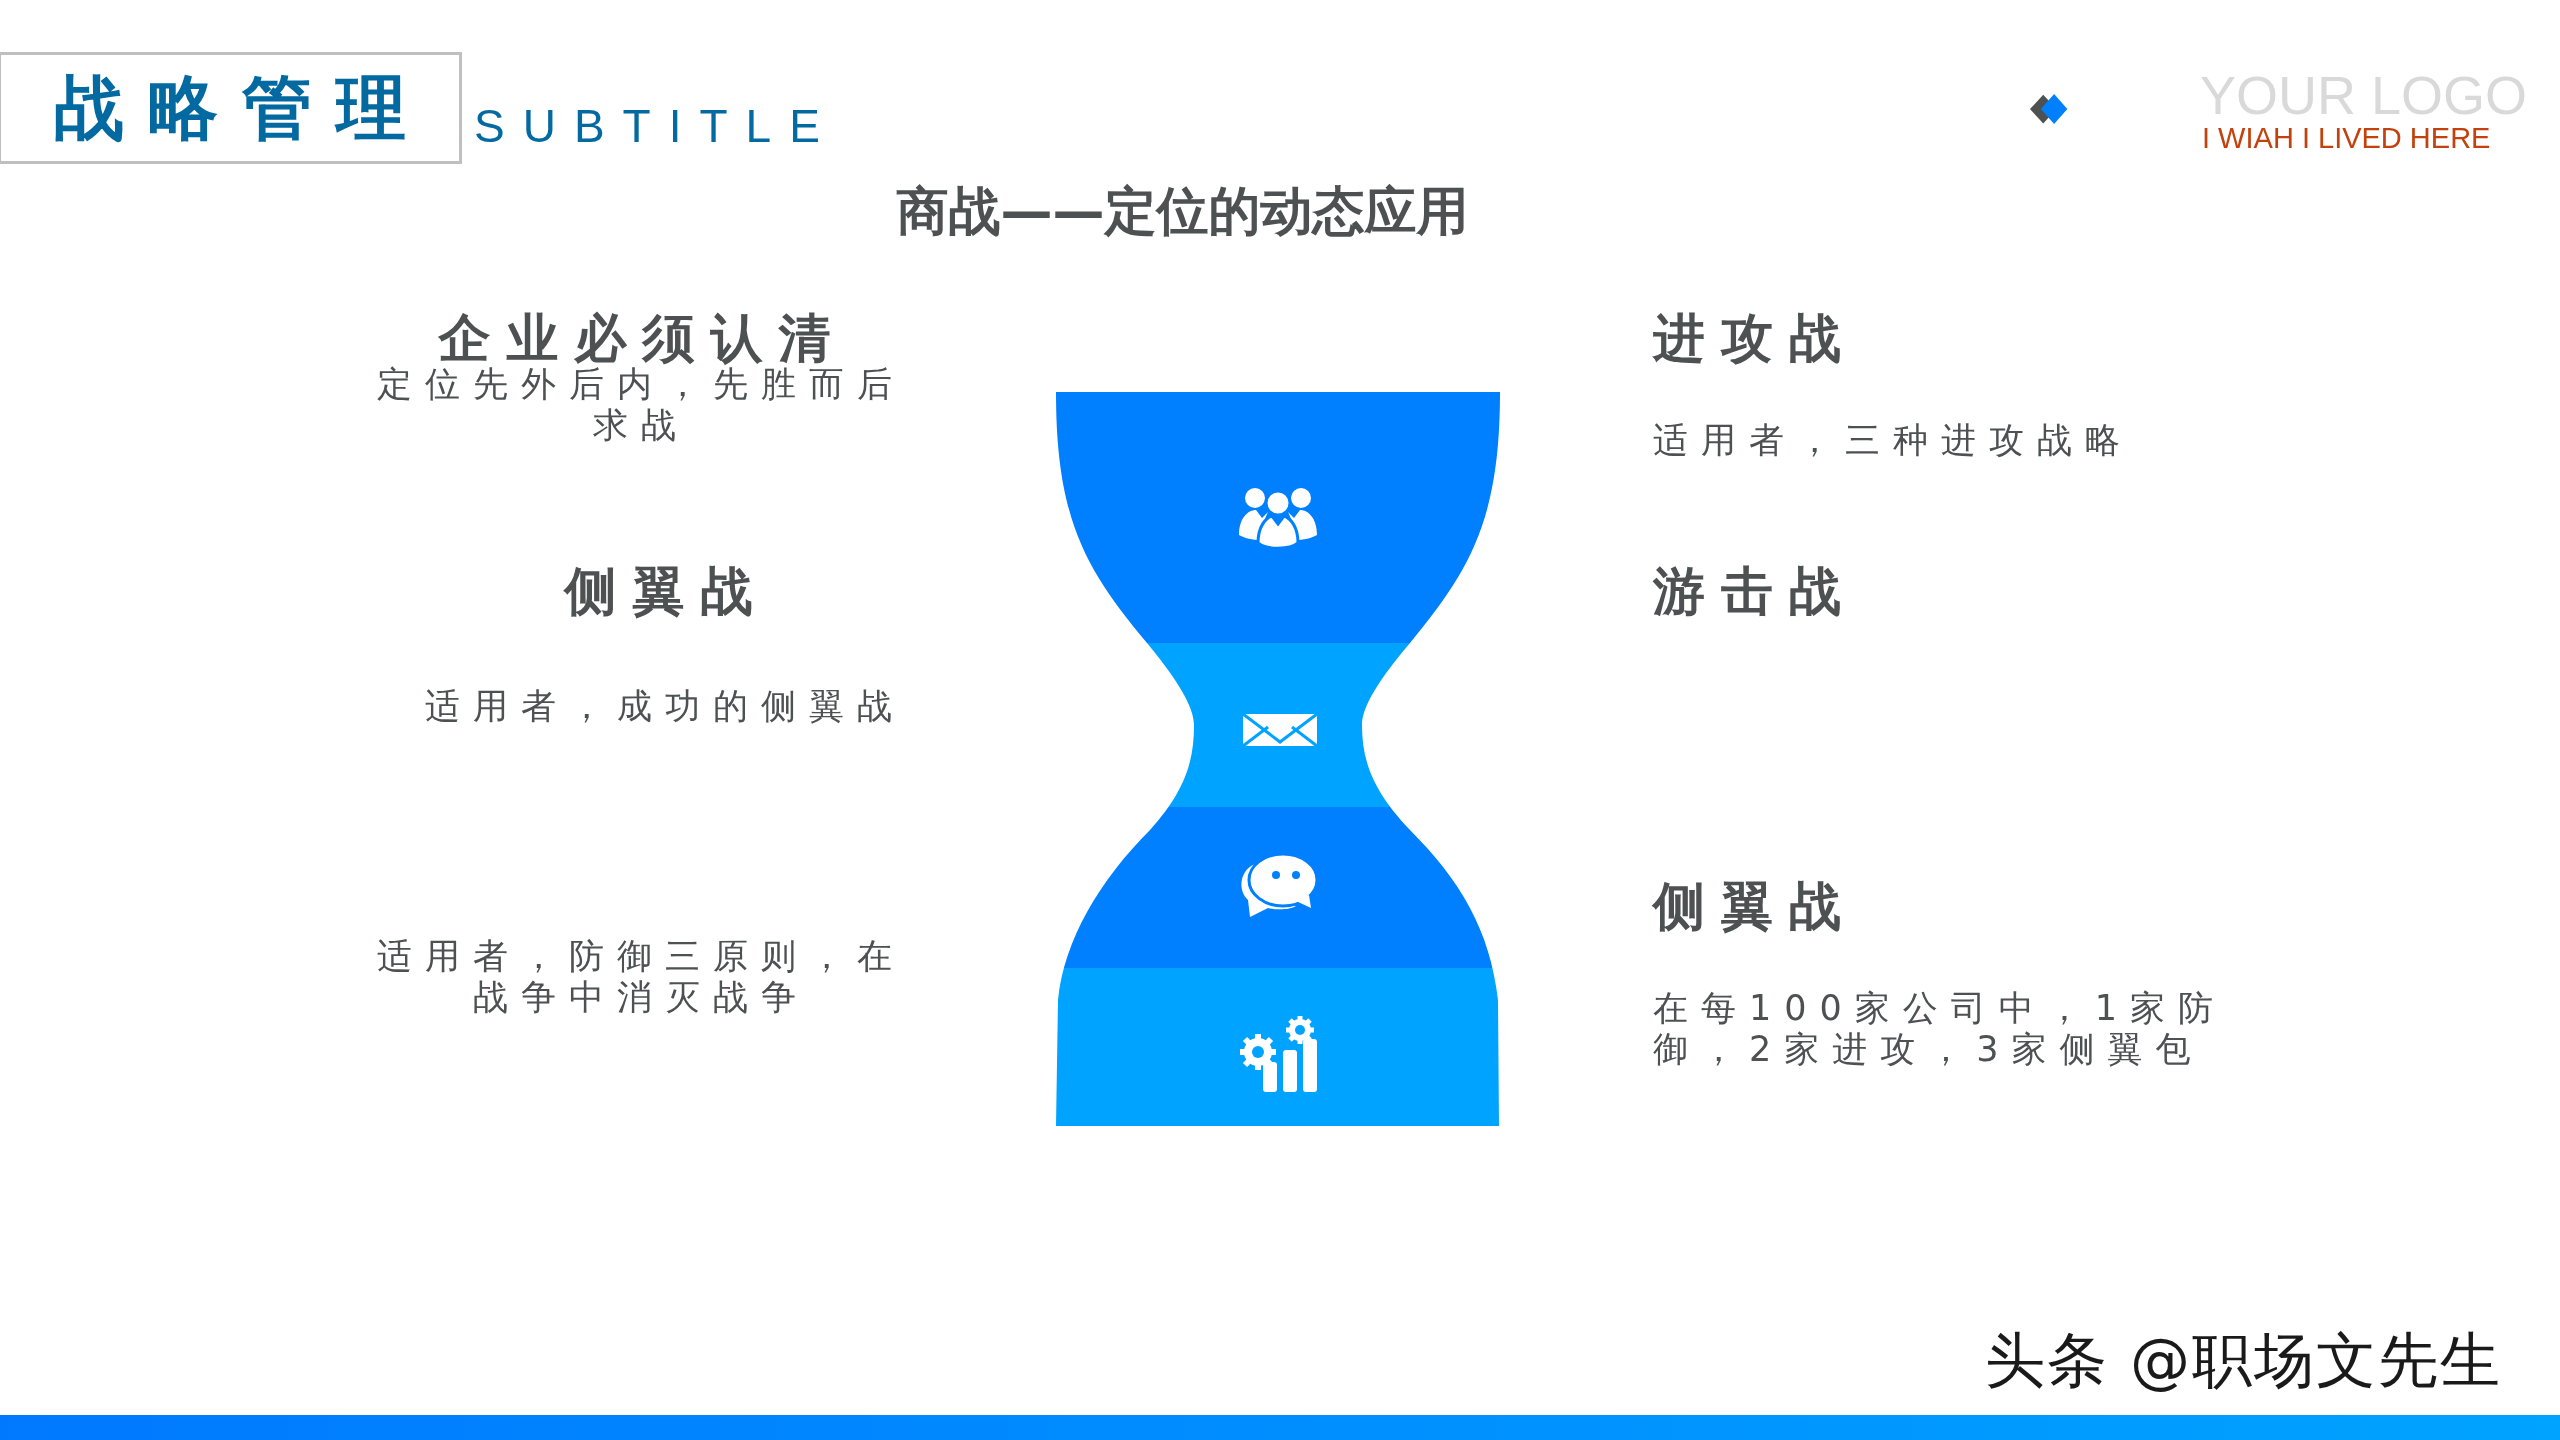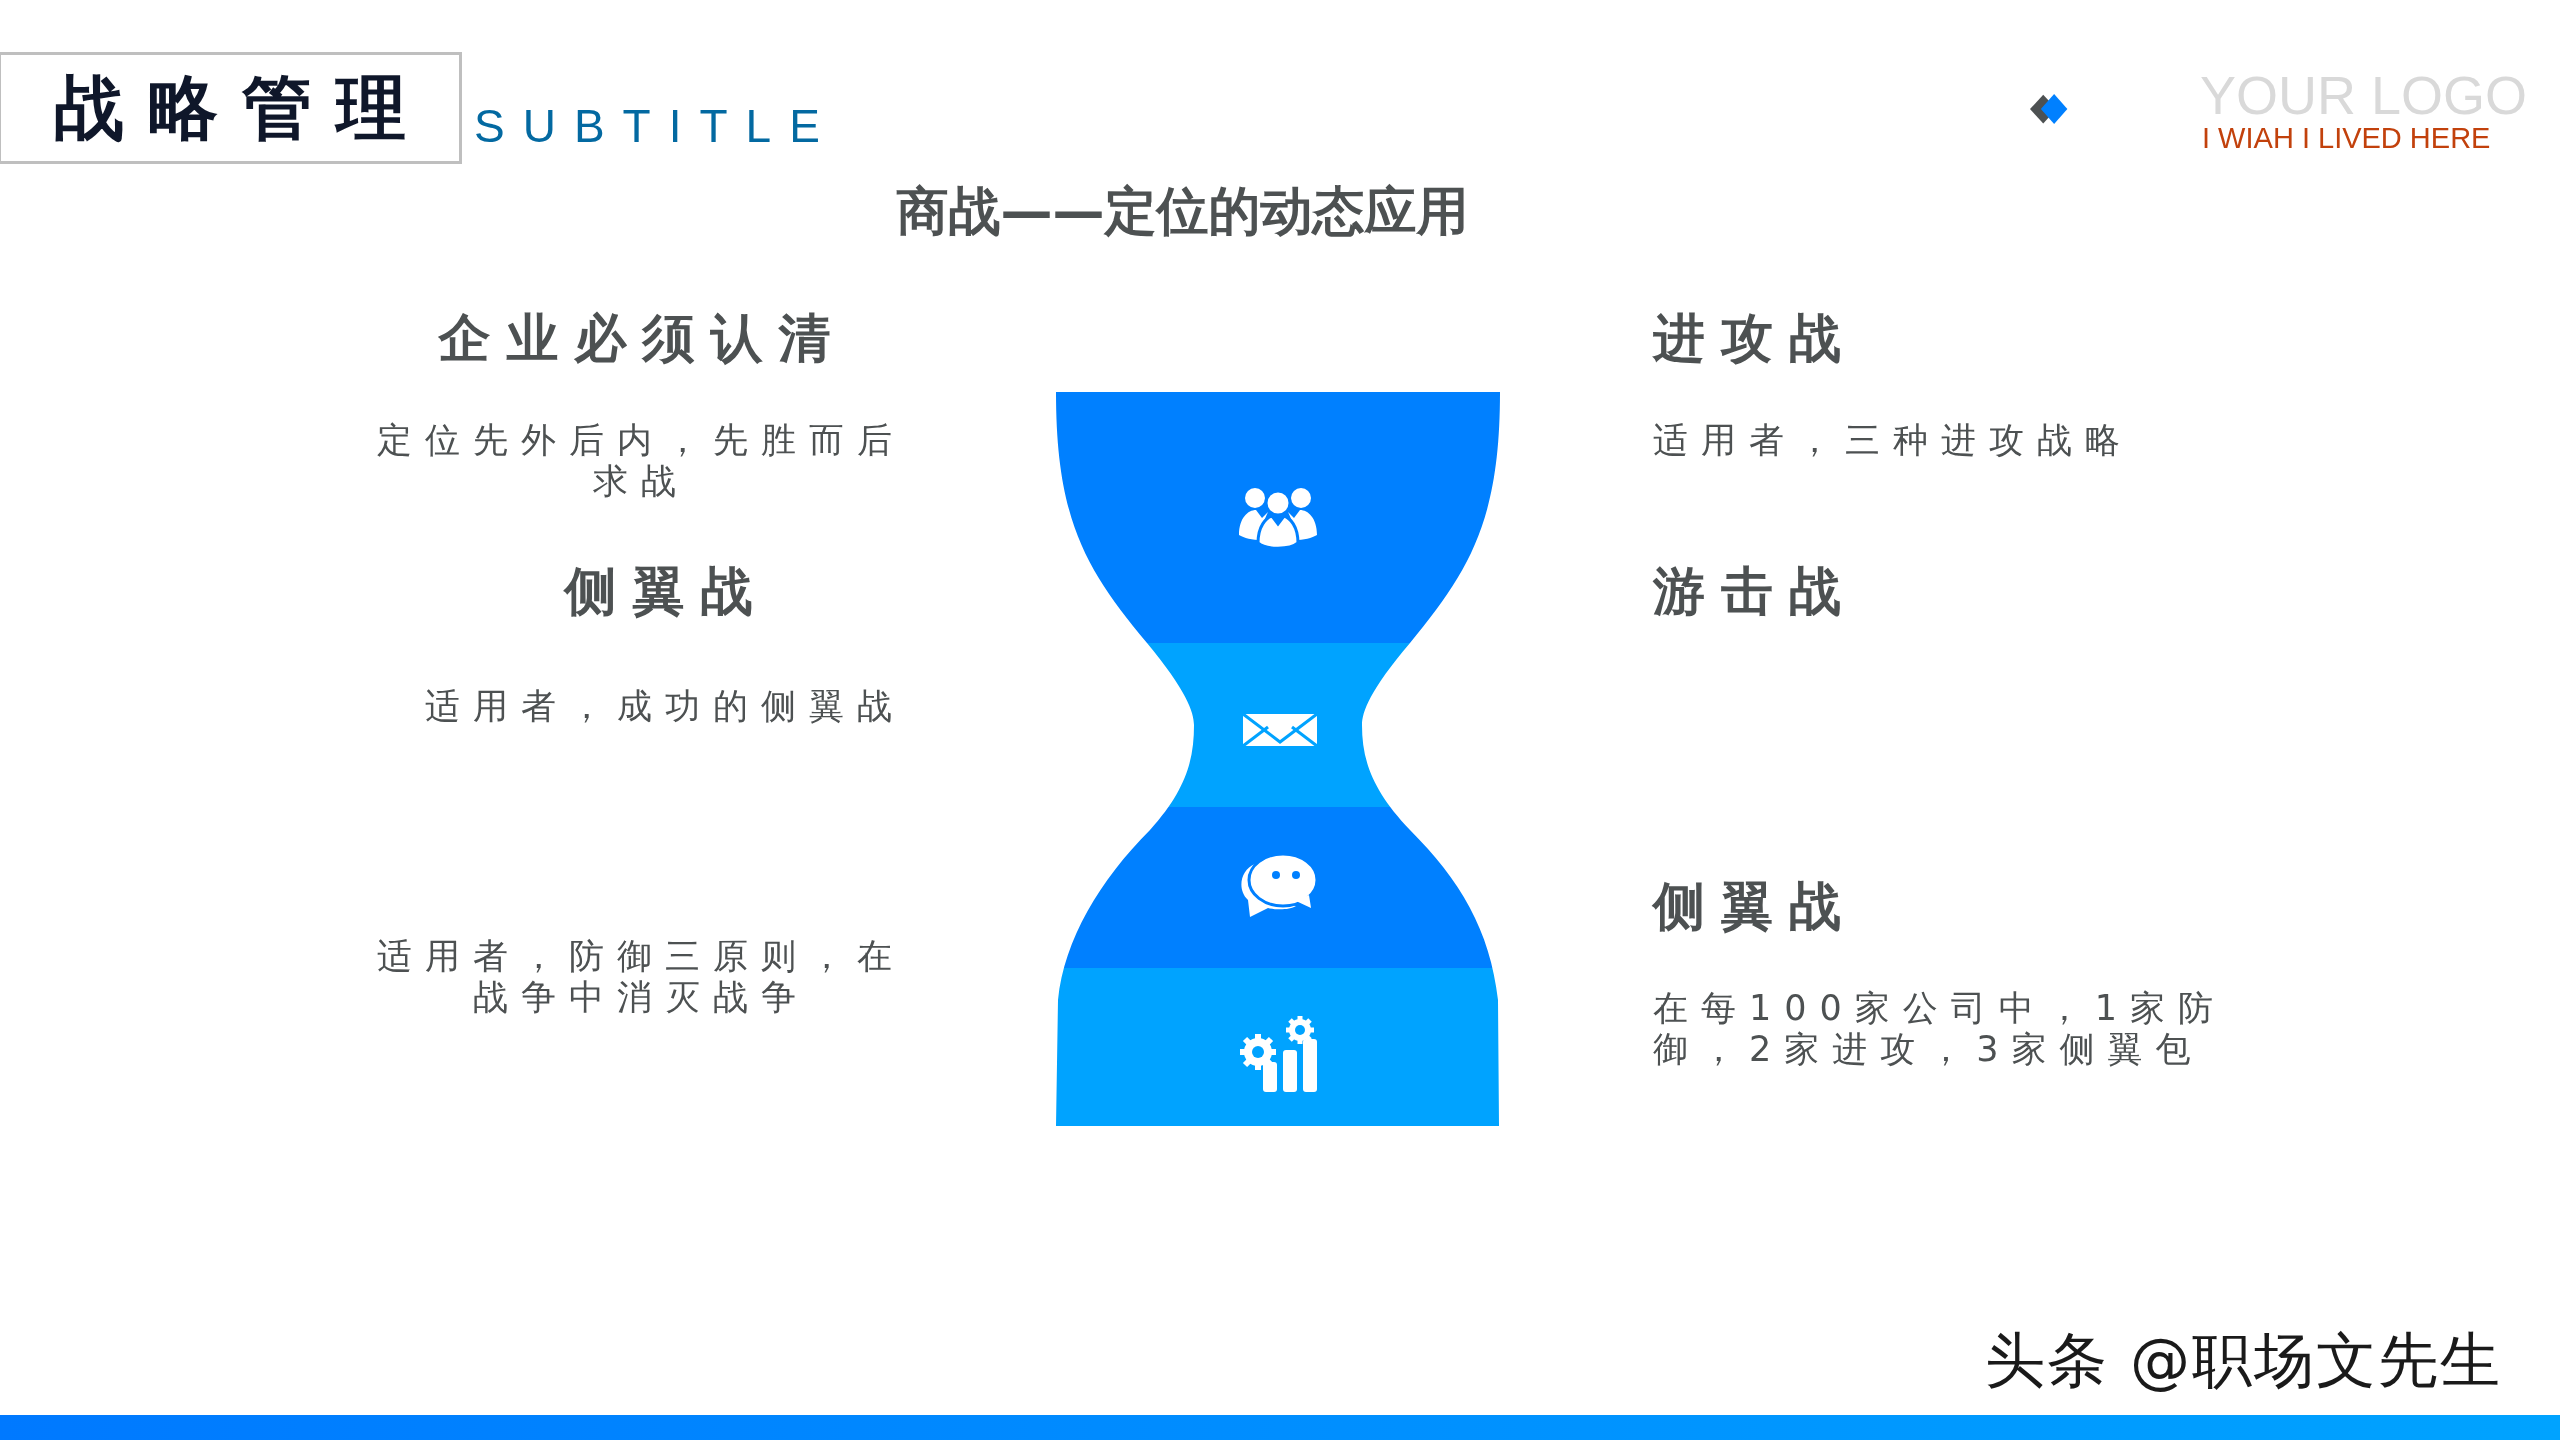--- a/index.html
+++ b/index.html
@@ -10,21 +10,21 @@
     color:#4d5152;
   }
   .abs { position:absolute; }
   
   .title-box {
     left:-2px; top:52px; width:464px; height:112px;
     border:3px solid #bfbfbf; box-sizing:border-box;
     display:flex; align-items:center; justify-content:center;
   }
   .title-text {
-    font-size:70px; font-weight:bold; letter-spacing:24px; color:#0f172a;
+    font-size:70px; font-weight:bold; letter-spacing:24px; color:#0369a1;
     padding-left:24px; line-height:1;
   }
   .subtitle {
     left:474px; top:103px; font-size:46px; letter-spacing:18px; color:#0369a1;
     font-family:"Liberation Sans", sans-serif; line-height:1;
   }
   .logo { left:2030px; top:55px; width:510px; height:110px; }
   .logo-text { left:2200px; top:68px; font-family:"Liberation Sans", sans-serif; color:#d9d9d9; font-size:54px; line-height:1; }
   .logo-sub { left:2202px; top:124px; font-family:"Liberation Sans", sans-serif; color:#c2410c; font-size:29px; line-height:1; }
   .center-title {
@@ -60,21 +60,21 @@
   <polygon points="45,3 90,52 45,101 0,52" fill="#4d5152"></polygon>
   <polygon points="82,1 127,52 82,103 37,52" fill="#0080ff"></polygon>
 </svg>
 <div class="abs logo-text">YOUR LOGO</div>
 <div class="abs logo-sub">I WIAH I LIVED HERE</div>
 
 <div class="abs center-title">商战——定位的动态应用</div>
 
 <div class="abs col-left" style="top:312px;">
   <div class="heading">企业必须认清</div>
-  <div class="body-text" style="margin-top:56px;">
+  <div class="body-text" style="">
     <div>定位先外后内，先胜而后</div>
     <div>求战</div>
   </div>
 </div>
 <div class="abs col-left" style="top:565px;">
   <div class="heading">侧翼战</div>
   <div class="body-text" style="margin-top:69px;">
     <div>适用者，成功的侧翼战</div>
   </div>
 </div>

